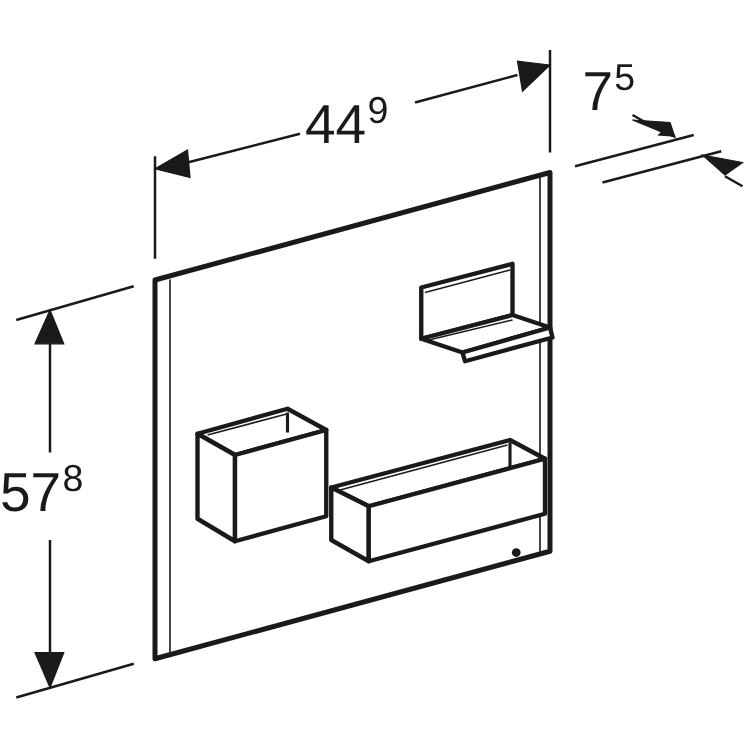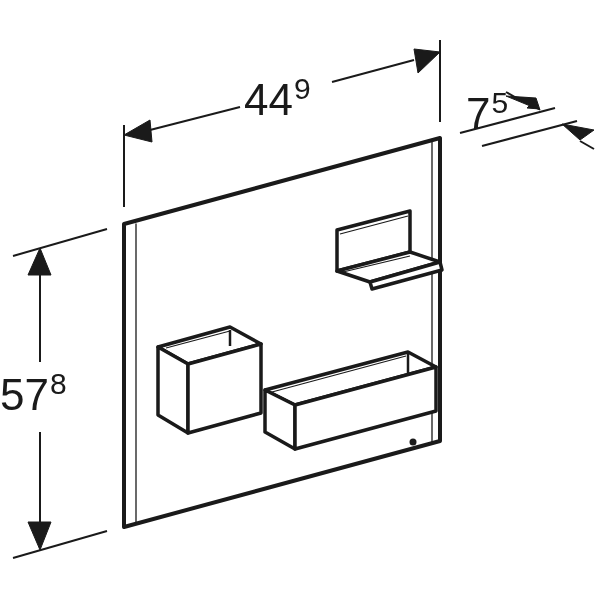--- a/index.html
+++ b/index.html
@@ -90,20 +90,20 @@
       <line x1="295" y1="405" x2="295" y2="449" stroke-width="1.2"></line>
     </g>
 
     <circle cx="413" cy="442" r="3.5" fill="#1a1a1a"></circle>
   </svg>
 
   <div class="dim-label" style="left:244px; top:78px;">
     <span class="main">44</span><span class="sup">9</span>
   </div>
 
-  <div class="dim-label" style="left:466px; top:52px;margin-top:40px;">
+  <div class="dim-label" style="left:466px; top:52px;">
     <span class="main">7</span><span class="sup">5</span>
   </div>
 
   <div class="dim-label" style="left:0px; top:373px;">
     <span class="main">57</span><span class="sup">8</span>
   </div>
 </div>
 
 </body></html>

